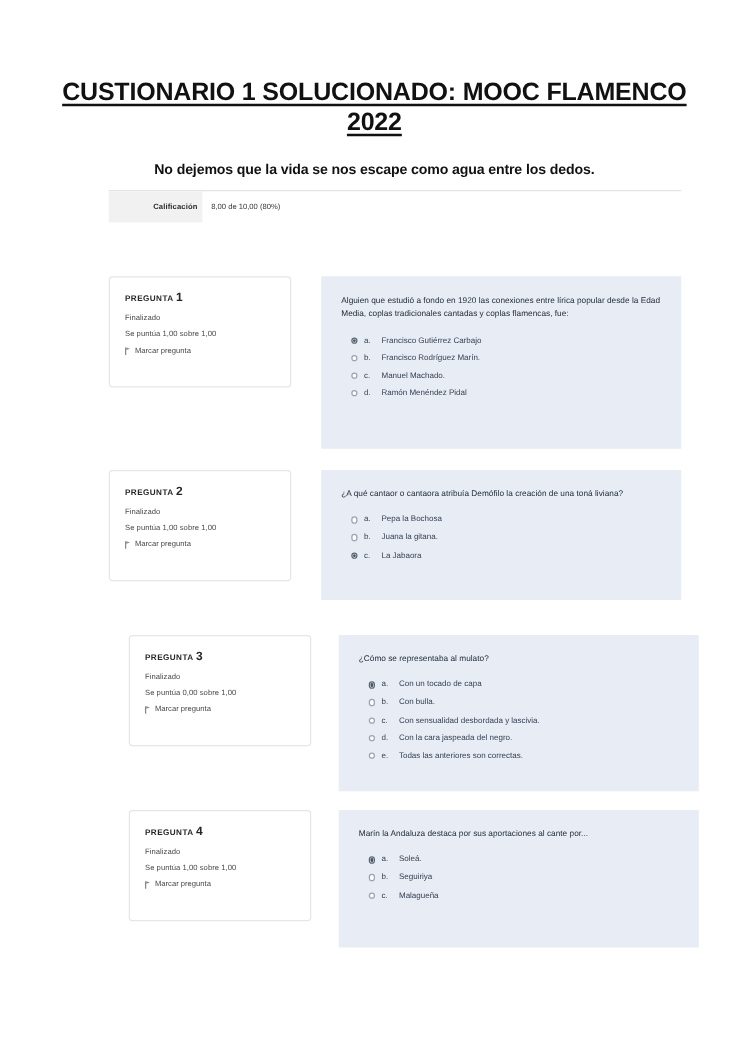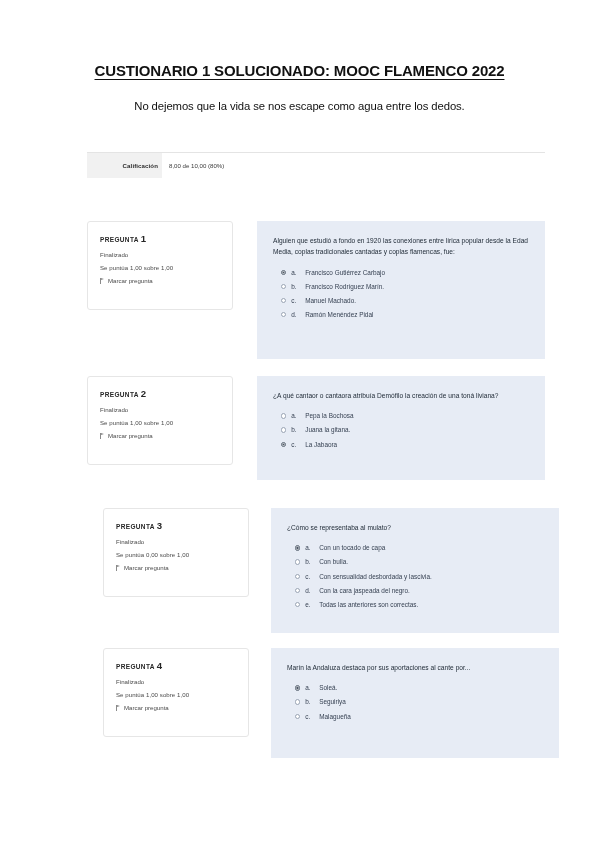--- a/index.html
+++ b/index.html
@@ -21,36 +21,36 @@
     background: #ffffff;
     box-sizing: border-box;
   }
 
   
   .doc-header {
     padding: 62px 40px 0 40px;
     text-align: center;
   }
   .doc-title {
-    font-size: 15px;
+    font-size: 20px;
     font-weight: bold;
     color: #111111;
     letter-spacing: -0.15px;
     text-decoration: underline;
     text-underline-offset: 3px;
     display: inline-block;
     line-height: 1.2;
   }
   .doc-subtitle-wrap {
     margin-top: 16px;
     text-align: center;
   }
   .doc-subtitle {
     font-size: 11.3px;
-    font-weight: normal;
+    font-weight: bold;
     color: #111111;
     letter-spacing: -0.1px;
     display: inline-block;
   }
 
   
   .content {
     position: absolute;
     left: 87px;
     top: 152px;

